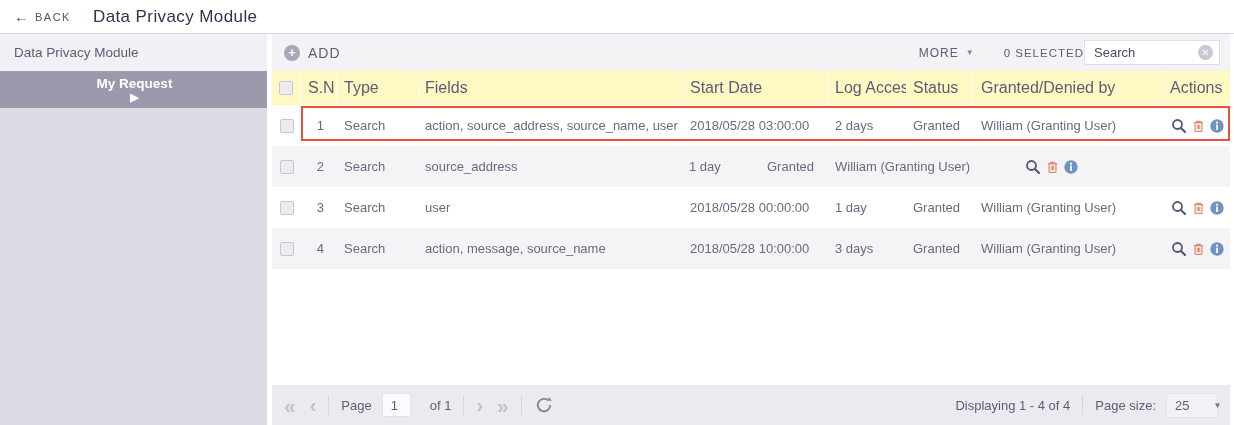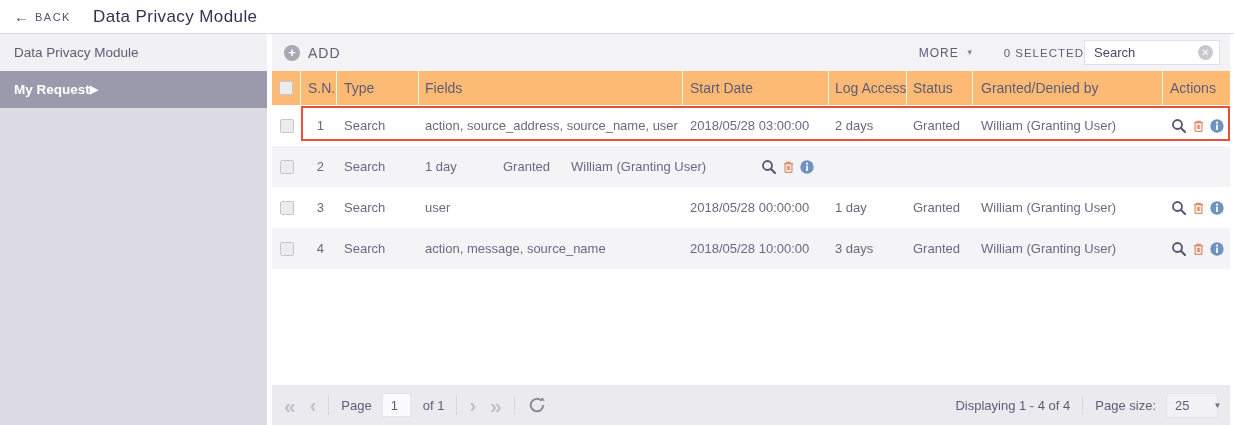--- a/index.html
+++ b/index.html
@@ -20,21 +20,21 @@
 
   
   .content { display:flex; height:391px; }
   .sidebar { width:272px; background:#dcdbe3; border-right:5px solid #fff; }
   .side-item {
     height:37px; display:flex; align-items:center; padding-left:14px;
     font-size:13.5px; color:#5f5d75; background:#f1f0f4; cursor:pointer;
   }
   .side-item.selected {
     background:#9b99ac; color:#fff; font-weight:bold;
-    justify-content:flex-start; padding-right:12px;
+    justify-content:center; padding-right:12px;flex-direction:column;
   }
   .side-arrow { font-size:11px; color:#fff; }
 
   .main { flex:1; display:flex; flex-direction:column; background:#fff; padding-right:4px; }
 
   
   .toolbar { height:37px; background:#f3f2f5; display:flex; align-items:center; padding:0 10px; }
   .add-btn { display:flex; align-items:center; gap:8px; cursor:pointer; margin-left:2px; }
   .add-circle {
     width:16px; height:16px; border-radius:50%; background:#a9a7b6;
@@ -54,21 +54,21 @@
     border:none; outline:none; flex:1; min-width:0; font-size:13px;
     font-family:"Liberation Sans", sans-serif; color:#4b4963; background:transparent;
   }
   .search-box input::placeholder { color:#4b4963; opacity:1; }
   .clear-circle {
     width:15px; height:15px; border-radius:50%; background:#c9c8d1; flex:0 0 auto;
     color:#fff; font-size:10px; line-height:15px; text-align:center; cursor:pointer;
   }
 
   
-  .thead { height:34px; display:flex; background:#fdba74; font-size:14px; color:#5f5d75; }
+  .thead { height:34px; display:flex; background:#fef9c3; font-size:16px; color:#5f5d75; }
   .th { display:flex; align-items:center; border-right:1px solid rgba(255,255,255,.85); white-space:nowrap; overflow:hidden; }
   .th:last-child { border-right:none; }
   .c-check { width:29px; justify-content:center; }
   .c-sn    { width:36px; padding-left:7px; }
   .c-type  { width:82px; padding-left:7px; }
   .c-fields{ width:264px; padding-left:6px; }
   .c-start { width:146px; padding-left:7px; }
   .c-dur   { width:78px; padding-left:6px; }
   .c-status{ width:66px; padding-left:6px; }
   .c-grant { width:190px; padding-left:8px; }
@@ -96,21 +96,21 @@
   .chev.dbl { font-size:21px; }
   .chev.sgl { font-size:20px; }
   .chev + .chev { margin-left:14px; }
   .vdiv { width:1px; height:20px; background:#d7d5de; margin:0 12px; }
   .page-label { margin-right:10px; }
   .page-input {
     width:29px; height:24px; background:#fbfafc; border:1px solid #e3e2e9;
     font-size:13px; color:#5f5d75; padding-left:8px; outline:none;
     font-family:"Liberation Sans", sans-serif;
   }
-  .of-label { margin-left:12px; }
+  .of-label { margin-left:19px; }
   .refresh-btn { display:flex; align-items:center; cursor:pointer; }
   .footer-right { margin-left:auto; display:flex; align-items:center; }
   .pagesize-select {
     width:52px; height:25px; background:#f2f1f5; border:1px solid #e4e3ea;
     display:flex; align-items:center; justify-content:space-between;
     padding:0 8px; margin-left:10px; cursor:pointer;gap:24px;
   }
   .pagesize-caret { font-size:8px; color:#706d80; }
 </style>
 </head>
@@ -210,20 +210,21 @@
           </span>
         </div>
       </div>
 
       <div class="row alt">
         <div class="td c-check">
             <span class="checkbox"></span>
           </div>
         <div class="td c-sn">2</div>
         <div class="td c-type">Search</div>
+        <div class="td c-fields">source_address</div>
         <div class="td c-dur">1 day</div>
         <div class="td c-status">Granted</div>
         <div class="td c-grant">William (Granting User)</div>
         <div class="td c-act actions">
           <span class="action-icon">
             <svg width="18" height="18" viewBox="0 0 24 24">
                 <circle cx="10" cy="10" r="6" fill="none" stroke="#575470" stroke-width="2.4"></circle>
                 <line x1="14.6" y1="14.6" x2="20" y2="20" stroke="#575470" stroke-width="2.8" stroke-linecap="round"></line>
               </svg>
           </span>

